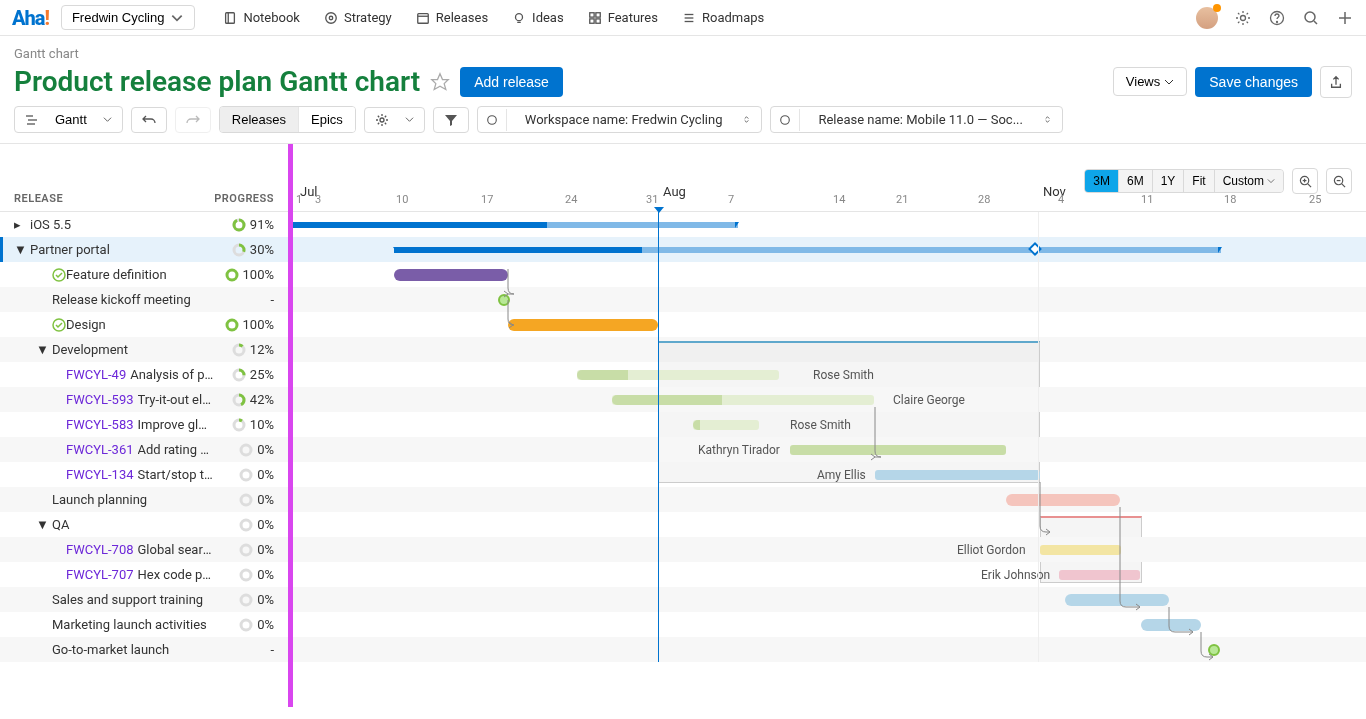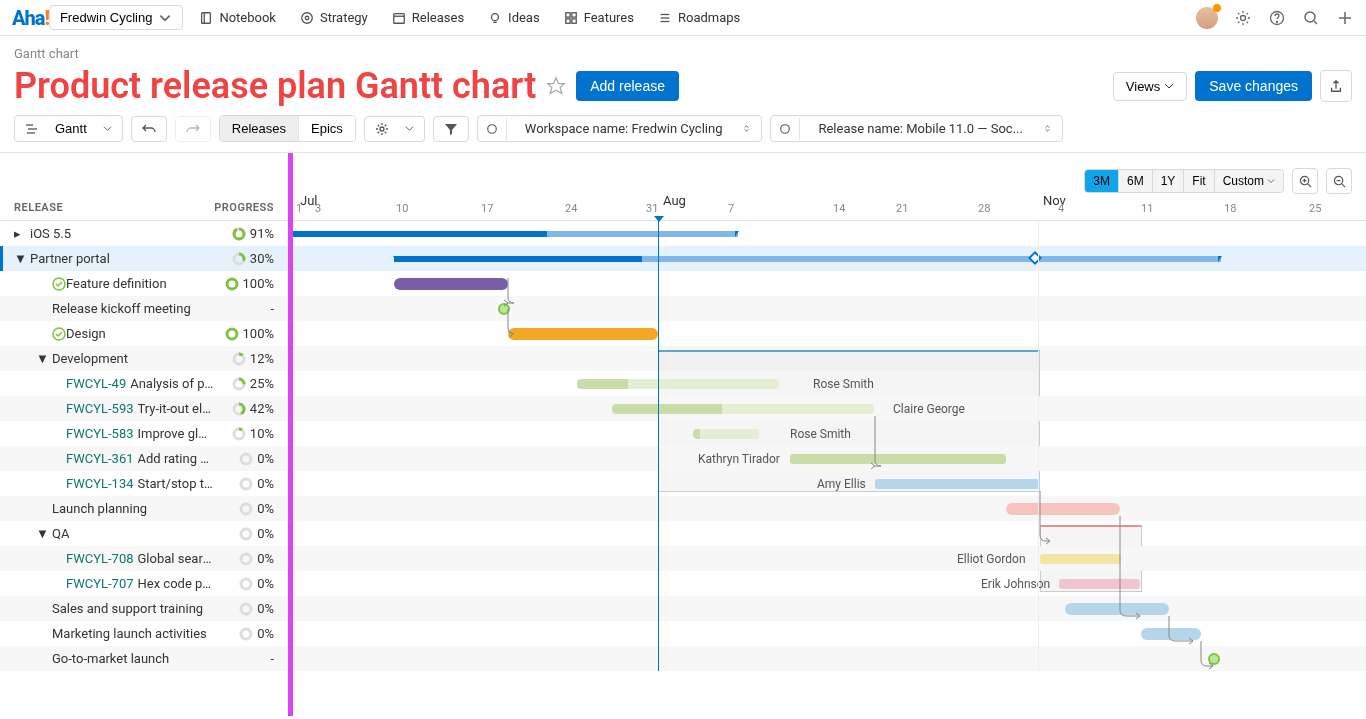--- a/index.html
+++ b/index.html
@@ -1,35 +1,35 @@
 <!DOCTYPE html>
 <html><head>
   <meta charset="utf-8">
   <style>
     * { box-sizing: border-box; margin: 0; padding: 0; }
     body { font-family: -apple-system, BlinkMacSystemFont, "Segoe UI", Roboto, sans-serif; font-size: 13px; color: #333; background: #fff; overflow: hidden; }
     
     
-    .topnav { display: flex; align-items: center; height: 36px; padding: 0 12px; border-bottom: 1px solid #e5e5e5; gap: 0; }
+    .topnav { display: flex; align-items: center; height: 36px; padding: 0 12px; border-bottom: 1px solid #e5e5e5; gap: 12px; }
     .logo { font-size: 20px; font-weight: 800; color: #0073cf; letter-spacing: -1px; }
     .logo .bang { color: #f77a2e; }
     .workspace-btn { display: flex; align-items: center; gap: 6px; border: 1px solid #d9d9d9; border-radius: 4px; padding: 4px 10px; background: #fff; cursor: pointer; font-size: 13px; }
     .nav-links { display: flex; gap: 24px; margin-left: 16px; }
     .nav-link { display: flex; align-items: center; gap: 6px; color: #333; text-decoration: none; cursor: pointer; font-size: 13px; }
     .nav-icon { width: 14px; height: 14px; fill: none; stroke: #555; stroke-width: 1.5; }
     .topnav-right { margin-left: auto; display: flex; align-items: center; gap: 16px; }
     .avatar { width: 22px; height: 22px; border-radius: 50%; background: linear-gradient(#e8c0a0,#d4a080); position: relative; }
     .avatar::after { content:''; position:absolute; top:-3px; right:-3px; width:8px; height:8px; background:#ff9500; border-radius:50%; }
     .icon-btn { width: 18px; height: 18px; color: #666; cursor: pointer; display: flex; align-items: center; justify-content: center; }
     
     
     .header { padding: 10px 14px 8px; }
     .breadcrumb { font-size: 13px; color: #888; }
     .title-row { display: flex; align-items: center; gap: 10px; margin-top: 4px; }
-    .page-title { font-size: 36px; font-weight: 600; color: #ef4444; }
+    .page-title { font-size: 28px; font-weight: 600; color: #15803d; }
     .star-icon { width: 20px; height: 20px; stroke:#aaa; fill:none; stroke-width:1.5; cursor:pointer; }
     .add-release-btn { background:#0073cf; color:#fff; border:none; padding:7px 14px; border-radius:4px; font-size:14px; cursor:pointer; }
     .title-right { margin-left:auto; display:flex; gap:8px; align-items:center; }
     .views-btn { border:1px solid #d9d9d9; background:#fff; padding:6px 12px; border-radius:4px; font-size:13px; cursor:pointer; display:flex; align-items:center; gap:4px; }
     .save-btn { background:#0073cf; color:#ffffff; border:none; padding:7px 14px; border-radius:4px; font-size:14px; cursor:pointer; }
     .share-btn { border:1px solid #d9d9d9; background:#fff; width:32px; height:32px; border-radius:4px; display:flex; align-items:center; justify-content:center; cursor:pointer; }
     
     
     .toolbar { display:flex; align-items:center; gap:8px; padding: 0 14px 10px; border-bottom:1px solid #e5e5e5; }
     .tb-btn { border:1px solid #d9d9d9; background:#fff; padding:5px 10px; border-radius:4px; font-size:13px; cursor:pointer; display:flex; align-items:center; gap:16px; }
@@ -56,21 +56,21 @@
     .sidebar-header { display:flex; height:68px; align-items:flex-end; padding:0 14px 6px; border-bottom:1px solid #e5e5e5; position:relative; }
     .sh-release { font-size:11px; font-weight:600; color:#666; letter-spacing:0.5px; flex:1; }
     .sh-progress { font-size:11px; font-weight:600; color:#666; letter-spacing:0.5px; width:60px; text-align:right; }
     .sidebar-rows { flex:1; overflow:hidden; }
     .srow { display:flex; align-items:center; height:25px; padding:0 14px; font-size:13px; position:relative; }
     .srow.alt { background:#f7f7f7; }
     .srow.selected { background:#e6f2fb; }
     .srow.selected::before { content:''; position:absolute; left:0; top:0; bottom:0; width:3px; background:#0073cf; }
     .srow .caret { width:12px; margin-right:4px; color:#333; cursor:pointer; }
     .srow .label { flex:1; white-space:nowrap; overflow:hidden; text-overflow:ellipsis; }
-    .srow .keytxt { color:#0f766e; margin-right:4px;}
+    .srow .keytxt { color:#6d28d9; margin-right:4px;}
     .srow .pg { width:60px; text-align:right; display:flex; align-items:center; justify-content:flex-end; gap:4px; }
     .srow.indent1 .label-wrap { padding-left:22px; display:flex; align-items:center; flex:1; overflow:hidden; }
     .srow.indent3 .label-wrap { padding-left:36px; display:flex; align-items:center; flex:1; overflow:hidden; }
     
     
     .chart { flex:1; position:relative; overflow:hidden; }
     .tl-header { height:68px; border-bottom:1px solid #e5e5e5; position:relative; }
     .months { position:absolute; top:40px; left:0; right:0; display:flex; }
     .month { font-size:13px; color:#333; }
     .days { position:absolute; bottom:0; left:0; right:0; display:flex; height:18px; }

